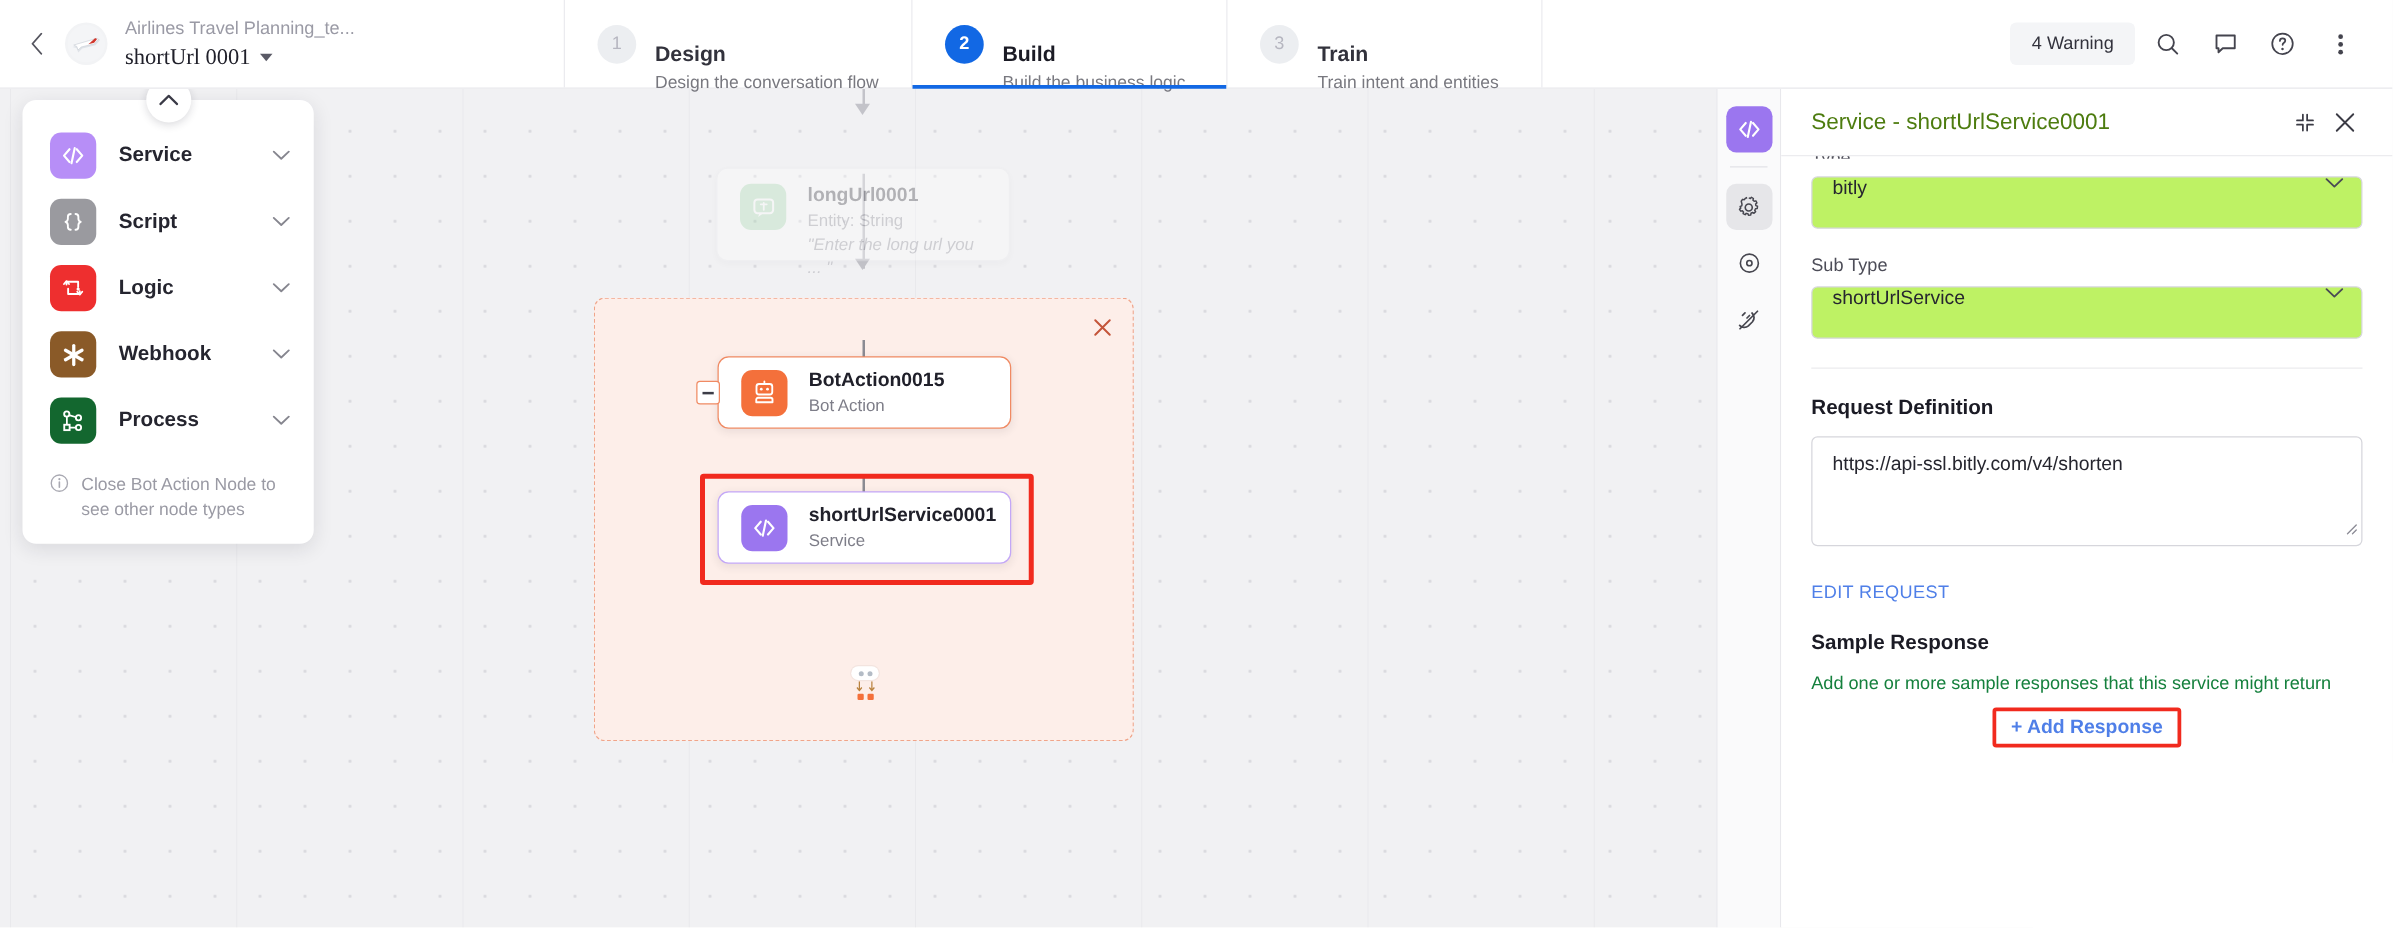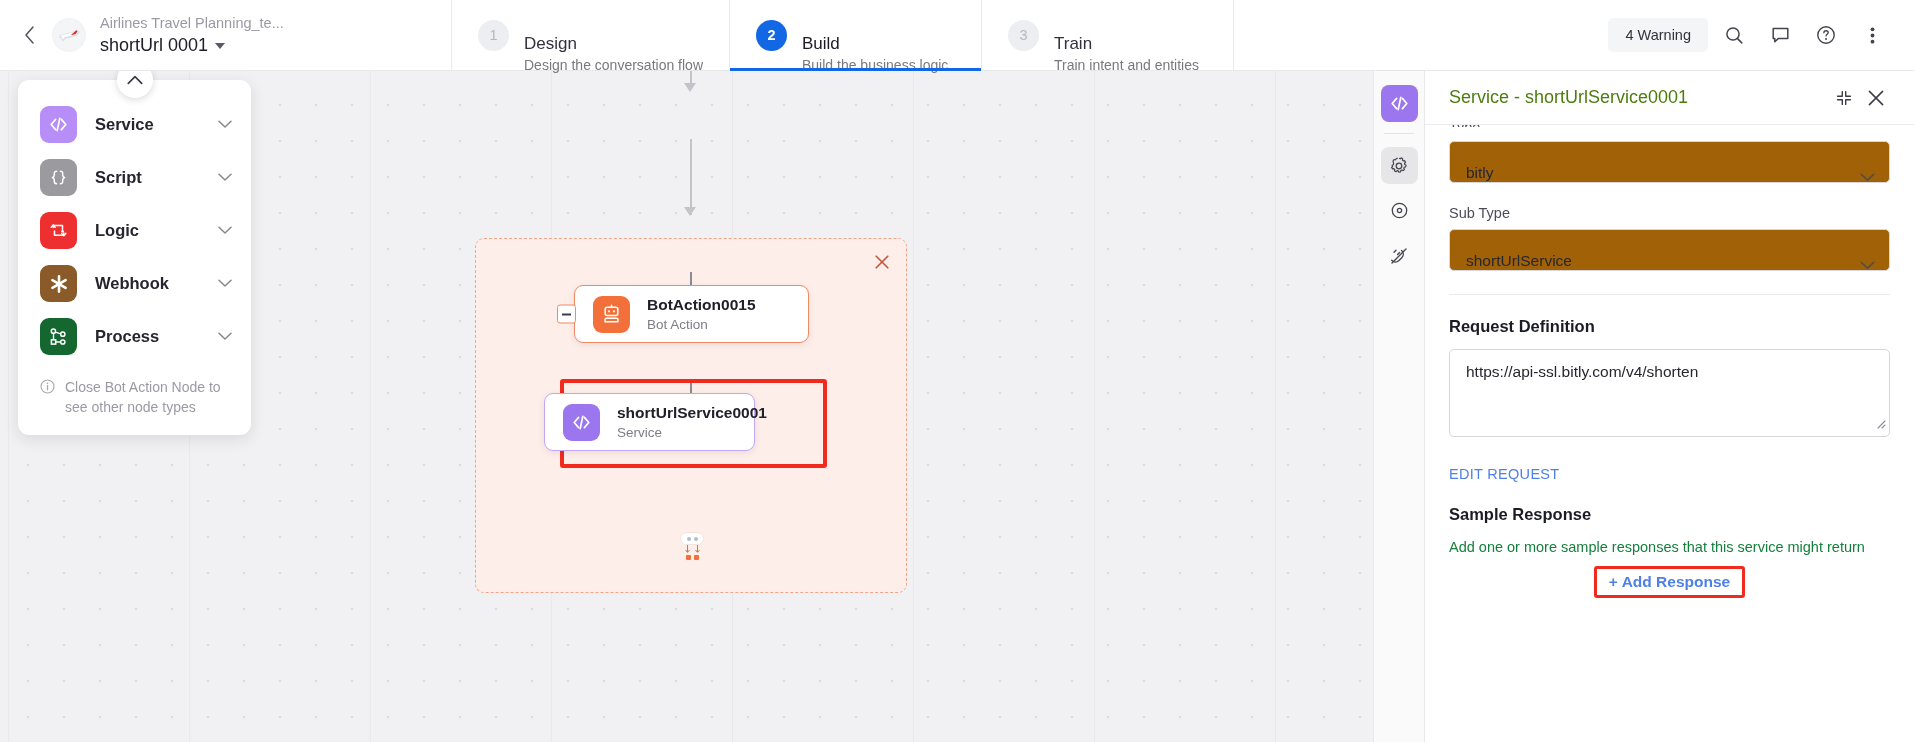--- a/index.html
+++ b/index.html
@@ -29,40 +29,41 @@
     overflow: hidden; flex: none;
   }
   .tb-titles { margin-left: 14px; display: flex; flex-direction: column; justify-content: center; }
   .tb-sub {
     font-size: 14.5px; color: #9a9aa5; line-height: 19px;
     max-width: 215px; overflow: hidden; white-space: nowrap; text-overflow: ellipsis;
   }
   .tb-main {
     font-size: 18px; color: #20202a; line-height: 24px; display: flex; align-items: center; gap: 7px;
     cursor: pointer;
+    font-family: Liberation Serif, serif;
   }
   .caret-down {
     width: 0; height: 0; border-left: 5px solid transparent; border-right: 5px solid transparent;
     border-top: 6px solid #5a5a66; margin-top: 3px;
   }
 
   .steps { display: flex; align-items: stretch; }
   .step {
     display: flex; align-items: center; gap: 15px; padding: 0 26px;
     border-right: 1px solid #ebebef; cursor: pointer; position: relative;
     min-width: 252px;
   }
   .step-num {
     width: 31px; height: 31px; border-radius: 50%; flex: none;
     display: flex; align-items: center; justify-content: center;
     font-size: 14.5px; background: #eceef1; color: #b6b6c0;
   }
   .step.active .step-num { background: #1268e4; color: #fff; font-weight: bold; }
   .step-txt { display: flex; flex-direction: column; gap: 2px; }
-  .step-title { font-size: 17px; font-weight: normal; color: #1b1b25; line-height: 21px; margin-top: 36px; }
+  .step-title { font-size: 17px; font-weight: bold; color: #1b1b25; line-height: 21px; margin-top: 36px; }
   .step.dim .step-title { color: #32323c; }
   .step-desc { font-size: 14px; color: #78787f; line-height: 18px; }
   .step.active::after {
     content: ""; position: absolute; left: 0; right: 0; bottom: -1px; height: 3px; background: #1268e4;
   }
 
   .tb-right { margin-left: auto; display: flex; align-items: center; gap: 6px; padding-right: 22px; }
   .warn-pill {
     background: #f4f5f7; color: #32323c; font-size: 14.5px;
     padding: 9px 17px; border-radius: 5px; cursor: pointer; white-space: nowrap;
@@ -130,21 +131,21 @@
     border-radius: 3px; display: flex; align-items: center; justify-content: center; cursor: pointer;
   }
   .collapse-handle span { display: block; width: 9px; height: 2px; background: #3d3d47; }
 
   
   .hilite-box {
     position: absolute; left: 560px; top: 308px; width: 267px; height: 89px;
     border: 4px solid #f12a1e; border-radius: 3px;
   }
   #node-service {
-    left: 544px; top: 322px; width: 211px; height: 58px;
+    left: 574px; top: 322px; width: 235px; height: 58px;
     border: 1.3px solid #c3a7f7;
   }
   #node-service .node-ico { background: #9b76ef; }
 
   
   .edge { position: absolute; background: #8b8b93; }
   .edge.light { background: #c3c3c9; }
   .arrow-head {
     position: absolute; width: 0; height: 0;
     border-left: 6px solid transparent; border-right: 6px solid transparent;
@@ -214,22 +215,22 @@
   .panel-title { font-size: 18px; font-weight: normal; color: #4d7c0f; flex: 1; }
   .panel-hicon {
     width: 32px; height: 32px; display: flex; align-items: center; justify-content: center;
     color: #3b3b45; cursor: pointer;
   }
   .panel-body { flex: 1; overflow: hidden; padding: 0 24px; position: relative; }
 
   .fld-label { font-size: 14.5px; color: #4d4d58; margin-bottom: 8px; }
   .fld-label.clip { position: relative; top: -6px; height: 8px; overflow: hidden; }
   .select {
-    height: 42px; border: 1px solid #d6d6dc; border-radius: 5px; background: #a16207;
-    display: flex; align-items: flex-end; padding: 0 14px 0 16px; cursor: pointer;
+    height: 42px; border: 1px solid #d6d6dc; border-radius: 5px; background: #bef264;
+    display: flex; align-items: flex-start; padding: 0 14px 0 16px; cursor: pointer;
   }
   .select span { flex: 1; font-size: 15.5px; color: #26262f; }
   .select .chev { color: #4a4a55; display: flex; }
   .gap-lg { height: 22px; }
   .divider { height: 1px; background: #ebebee; margin: 23px 0 0 0; }
   .sect-title { font-size: 16.5px; font-weight: bold; color: #1b1b25; margin: 22px 0 13px; }
   .req-area {
     border: 1px solid #d6d6dc; border-radius: 5px; height: 88px; padding: 13px 16px;
     font-size: 15.5px; color: #26262f; position: relative; background: #fff; cursor: text;
   }
@@ -339,20 +340,34 @@
           <path d="M1.2 1.2l11.6 11.6M12.8 1.2L1.2 12.8" stroke="#c4553a" stroke-width="1.6" stroke-linecap="round"></path>
         </svg>
       </div>
     </div>
 
     <div class="edge" style="left:690px; top:201px; width:2px; height:50px;"></div>
     <div class="arrow-head" style="left:684px; top:243px;"></div>
     <div class="edge" style="left:690px; top:309px; width:2px; height:60px;"></div>
     <div class="arrow-head" style="left:684px; top:362px;"></div>
 
+    <div class="node" id="node-longurl">
+      <div class="node-ico">
+        <svg width="20" height="20" viewBox="0 0 20 20" fill="none">
+          <rect x="2.5" y="3.5" width="15" height="11" rx="2.5" stroke="#fff" stroke-width="1.6"></rect>
+          <path d="M6.5 14.5l-1 3 4-3z" fill="#fff"></path>
+          <path d="M10 6.2v5.6M7.6 7.4h4.8" stroke="#fff" stroke-width="1.4" stroke-linecap="round"></path>
+        </svg>
+      </div>
+      <div class="node-txt">
+        <div class="node-title">longUrl0001</div>
+        <div class="node-sub">Entity: String</div>
+        <div class="node-sub ital">"Enter the long url you ... "</div>
+      </div>
+    </div>
 
     <div class="node" id="node-botaction">
       <div class="collapse-handle">
           <span></span>
         </div>
       <div class="node-ico">
         <svg width="21" height="21" viewBox="0 0 21 21" fill="none">
           <rect x="4.2" y="3.2" width="12.6" height="8.4" rx="2" stroke="#fff" stroke-width="1.5"></rect>
           <circle cx="8" cy="7.3" r="1.1" fill="#fff"></circle>
             <circle cx="13" cy="7.3" r="1.1" fill="#fff"></circle>

